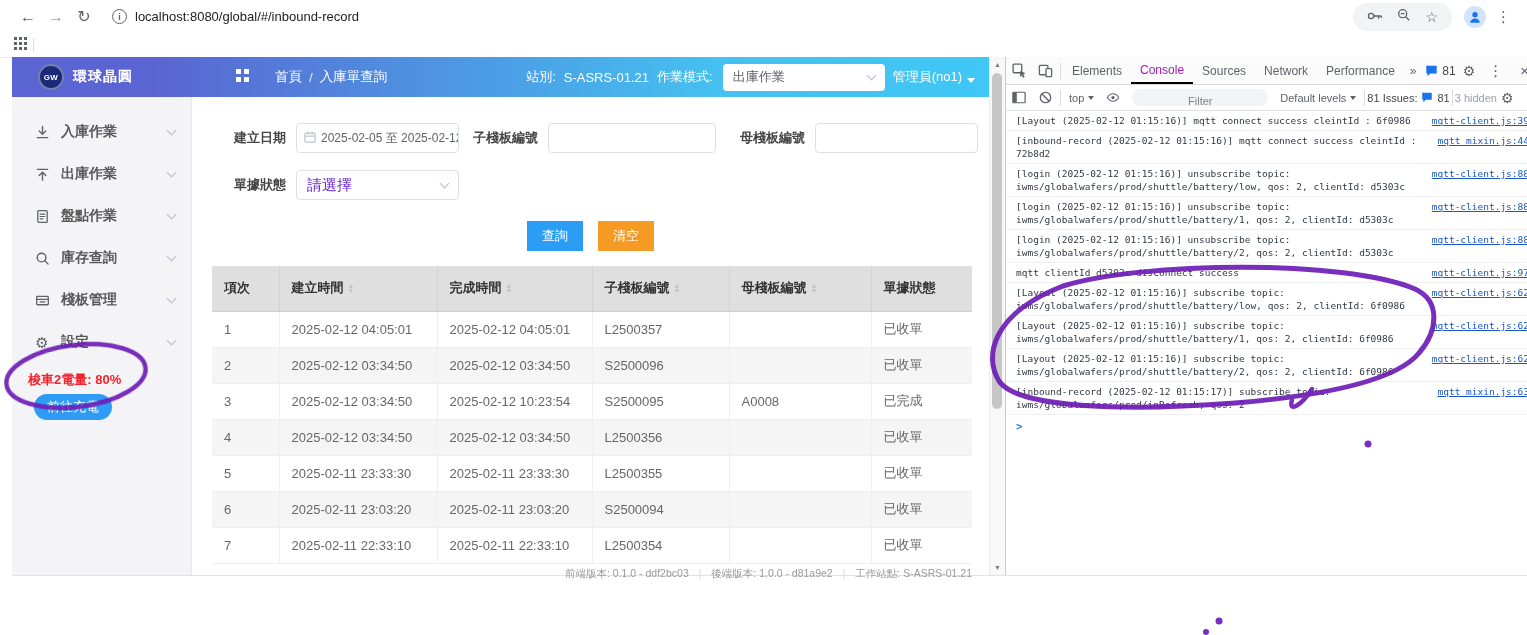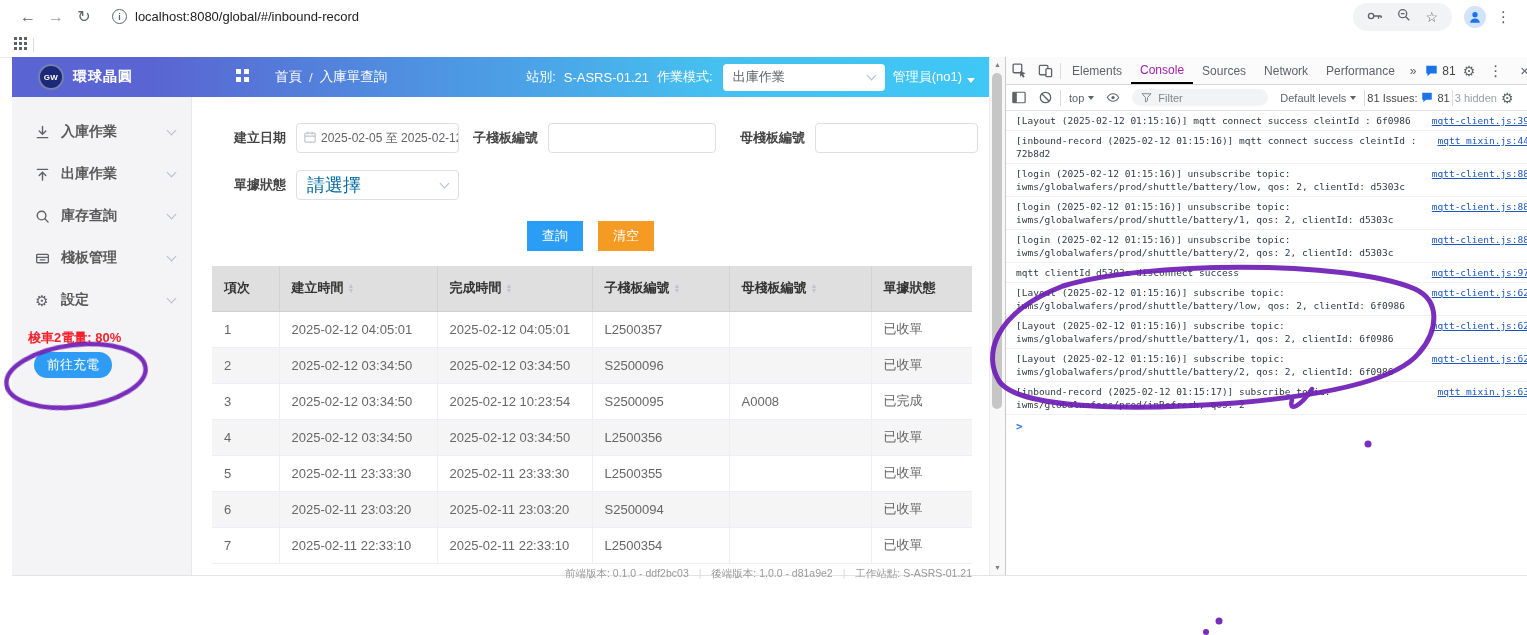--- a/index.html
+++ b/index.html
@@ -62,21 +62,21 @@
   .fr2{margin-top:17px;}
   .f-label{font-size:13px;font-weight:bold;color:#454545;margin-right:10px;white-space:nowrap;}
   .inp{height:30px;border:1px solid #dcdfe6;border-radius:4px;background:#fff;box-sizing:border-box;}
   .date-inp{width:163px;display:flex;align-items:center;gap:5px;padding:0 7px;overflow:hidden;}
   .date-inp .cal{color:#c0c4cc;font-size:12px;flex:0 0 auto;}
   .date-val{font-size:12px;color:#606266;white-space:nowrap;}
   .txt-inp{width:168px;}
   .txt-inp2{width:163px;}
   .ml14{margin-left:14px;} .ml24{margin-left:24px;}
   .sel{width:163px;display:flex;align-items:center;justify-content:space-between;padding:0 10px;cursor:pointer;}
-  .sel .ph{font-size:18px;color:#0369a1;}
+  .sel .ph{font-size:15px;color:#6d28d9;}
   .btn-row{display:flex;justify-content:center;gap:15px;margin-top:21px;}
   .btn{height:30px;border:none;border-radius:0;color:#fff;font-size:13px;padding:0 15px;cursor:pointer;font-family:inherit;}
   .btn-query{background:#2b9df4;}
   .btn-clear{background:#f59a23;}
 
   table.grid{border-collapse:collapse;table-layout:fixed;width:760px;margin:15px 0 0 20px;font-size:13px;}
   table.grid th{background:#dfdfdf;color:#333;font-weight:bold;text-align:left;height:45px;padding:0 0 0 12px;border-right:1px solid #d2d2d2;border-bottom:1px solid #cfcfcf;box-sizing:border-box;}
   table.grid th:last-child{border-right:none;}
   table.grid td{height:36px;padding:0 0 0 12px;color:#666;border-right:1px solid #efefef;border-bottom:1px solid #ebeef5;box-sizing:border-box;overflow:hidden;white-space:nowrap;}
   table.grid td:last-child{border-right:none;}
@@ -103,21 +103,21 @@
   .dt-more{padding:0 6px;cursor:pointer;}
   .dt-right{margin-left:auto;display:flex;align-items:center;gap:7px;padding-right:6px;}
   .badge-wrap{display:flex;align-items:center;gap:4px;cursor:pointer;}
   .badge-num{color:#444;}
   .gear{color:#5f6368;font-size:14px;cursor:pointer;}
   .dt-x{color:#5f6368;font-size:15px;cursor:pointer;padding:0 4px;}
 
   .dt-toolbar{height:25px;display:flex;align-items:center;border-bottom:1px solid #e0e0e0;background:#fff;font-size:11px;color:#5f6368;}
   .dt-dd{display:flex;align-items:center;gap:4px;padding:0 6px;cursor:pointer;white-space:nowrap;}
   .dd-caret{width:0;height:0;border-left:3.5px solid transparent;border-right:3.5px solid transparent;border-top:4.5px solid #5f6368;}
-  .filter-pill{display:flex;align-items:center;gap:6px;background:#f1f3f4;border-radius:10px;height:17px;padding:0 9px;width:118px;color:#80868b;margin:0 6px;cursor:text;}
+  .filter-pill{display:flex;align-items:center;gap:6px;background:#f1f3f4;border-radius:10px;height:17px;padding:0 9px;width:118px;color:#80868b;margin:0 6px;cursor:text;flex-direction:column;}
   .issues{display:flex;align-items:center;gap:4px;white-space:nowrap;color:#454545;cursor:pointer;}
   .hidden-txt{color:#9aa0a6;white-space:nowrap;}
 
   .dt-console{font-family:"DejaVu Sans Mono","Liberation Mono",monospace;font-size:9.5px;line-height:13px;color:#303942;}
   .msg{padding:3px 10px;border-bottom:1px solid #f0f0f0;overflow:hidden;}
   .msg-link{float:right;color:#1a56c4;text-decoration:underline;margin-left:8px;white-space:nowrap;cursor:pointer;}
   .dt-prompt{font-family:"DejaVu Sans Mono",monospace;font-size:11px;color:#2b7de9;font-weight:bold;padding:5px 10px;}
 
   
   .annotations{position:absolute;left:0;top:0;pointer-events:none;z-index:50;}
@@ -220,20 +220,30 @@
                 <span class="lbl">入庫作業</span>
                 <span class="chev"></span>
               </div>
               <div class="side-item">
                 <span class="side-ico">
                   <svg width="15" height="15" viewBox="0 0 16 16">
                     <path d="M8 14V6M4.5 9L8 5.5 11.5 9M2.5 2.5h11" fill="none" stroke="#606266" stroke-width="1.5" stroke-linecap="round"></path>
                   </svg>
                 </span>
                 <span class="lbl">出庫作業</span>
+                <span class="chev"></span>
+              </div>
+              <div class="side-item">
+                <span class="side-ico">
+                  <svg width="15" height="15" viewBox="0 0 16 16">
+                    <rect x="3" y="1.8" width="10" height="12.5" rx="1" fill="none" stroke="#606266" stroke-width="1.4"></rect>
+                    <path d="M5.5 5.5h5M5.5 8h5M5.5 10.5h3" stroke="#606266" stroke-width="1.2" stroke-linecap="round"></path>
+                  </svg>
+                </span>
+                <span class="lbl">盤點作業</span>
                 <span class="chev"></span>
               </div>
               <div class="side-item">
                 <span class="side-ico">
                   <svg width="15" height="15" viewBox="0 0 16 16">
                     <circle cx="7" cy="7" r="4.6" fill="none" stroke="#606266" stroke-width="1.5"></circle>
                     <path d="M10.5 10.5l3.5 3.5" stroke="#606266" stroke-width="1.5" stroke-linecap="round"></path>
                   </svg>
                 </span>
                 <span class="lbl">庫存查詢</span>

